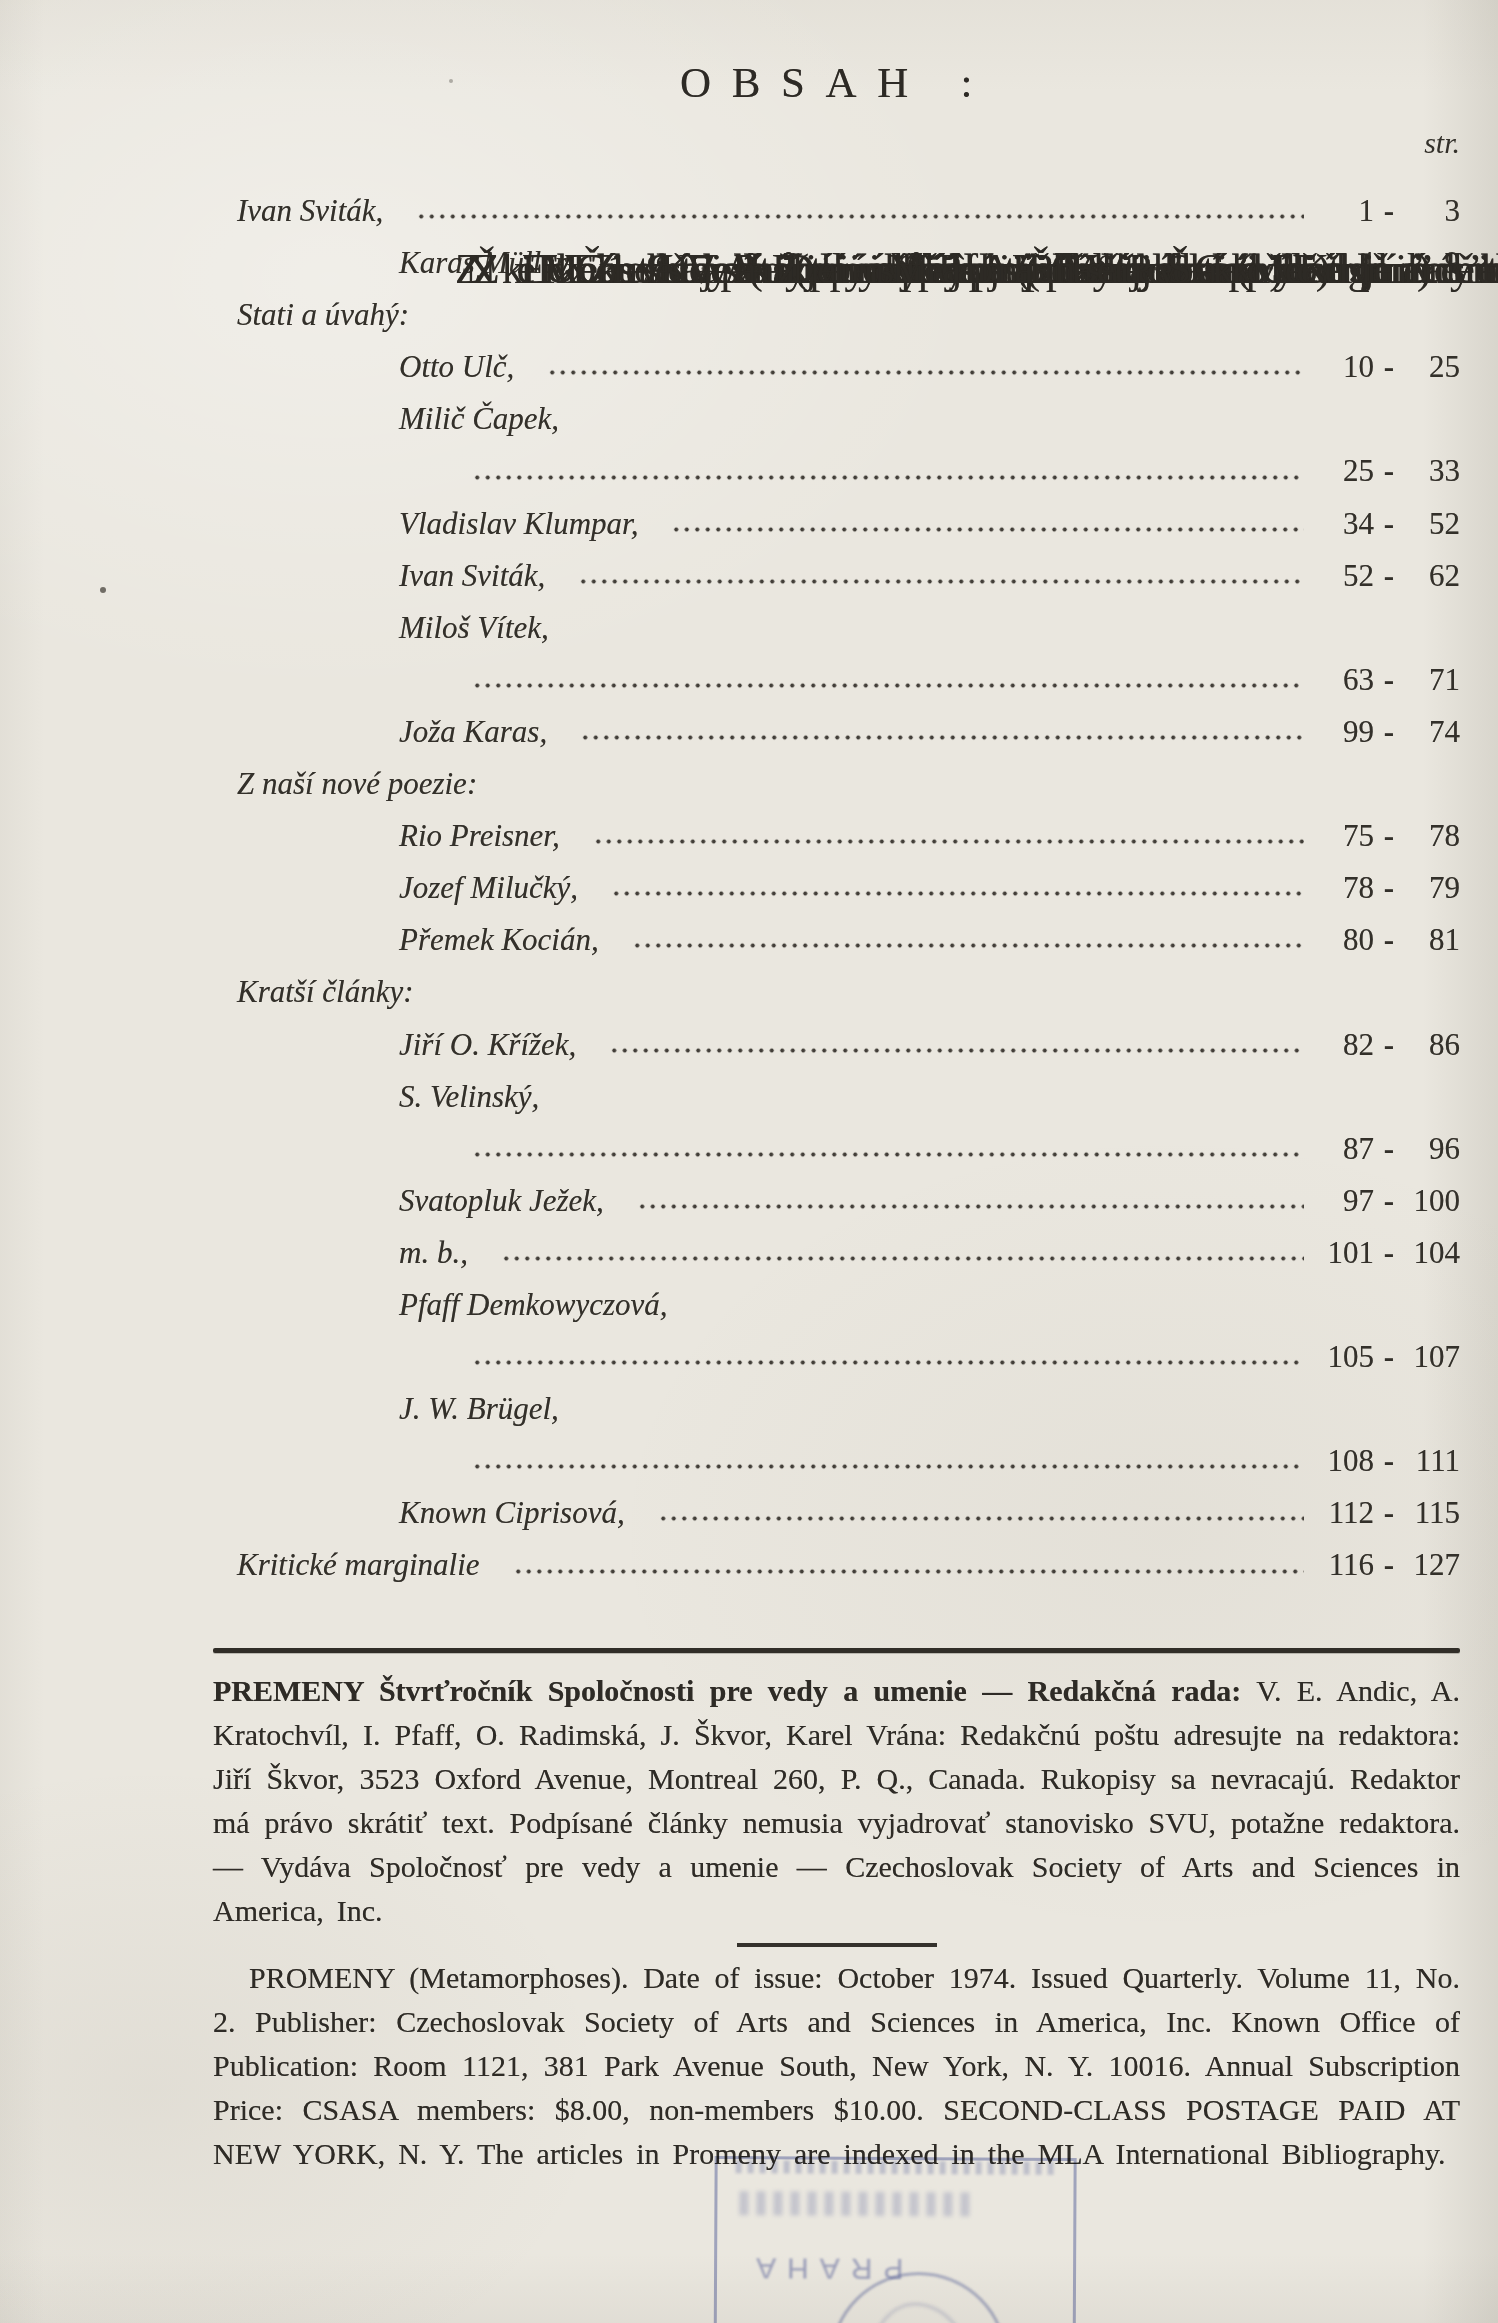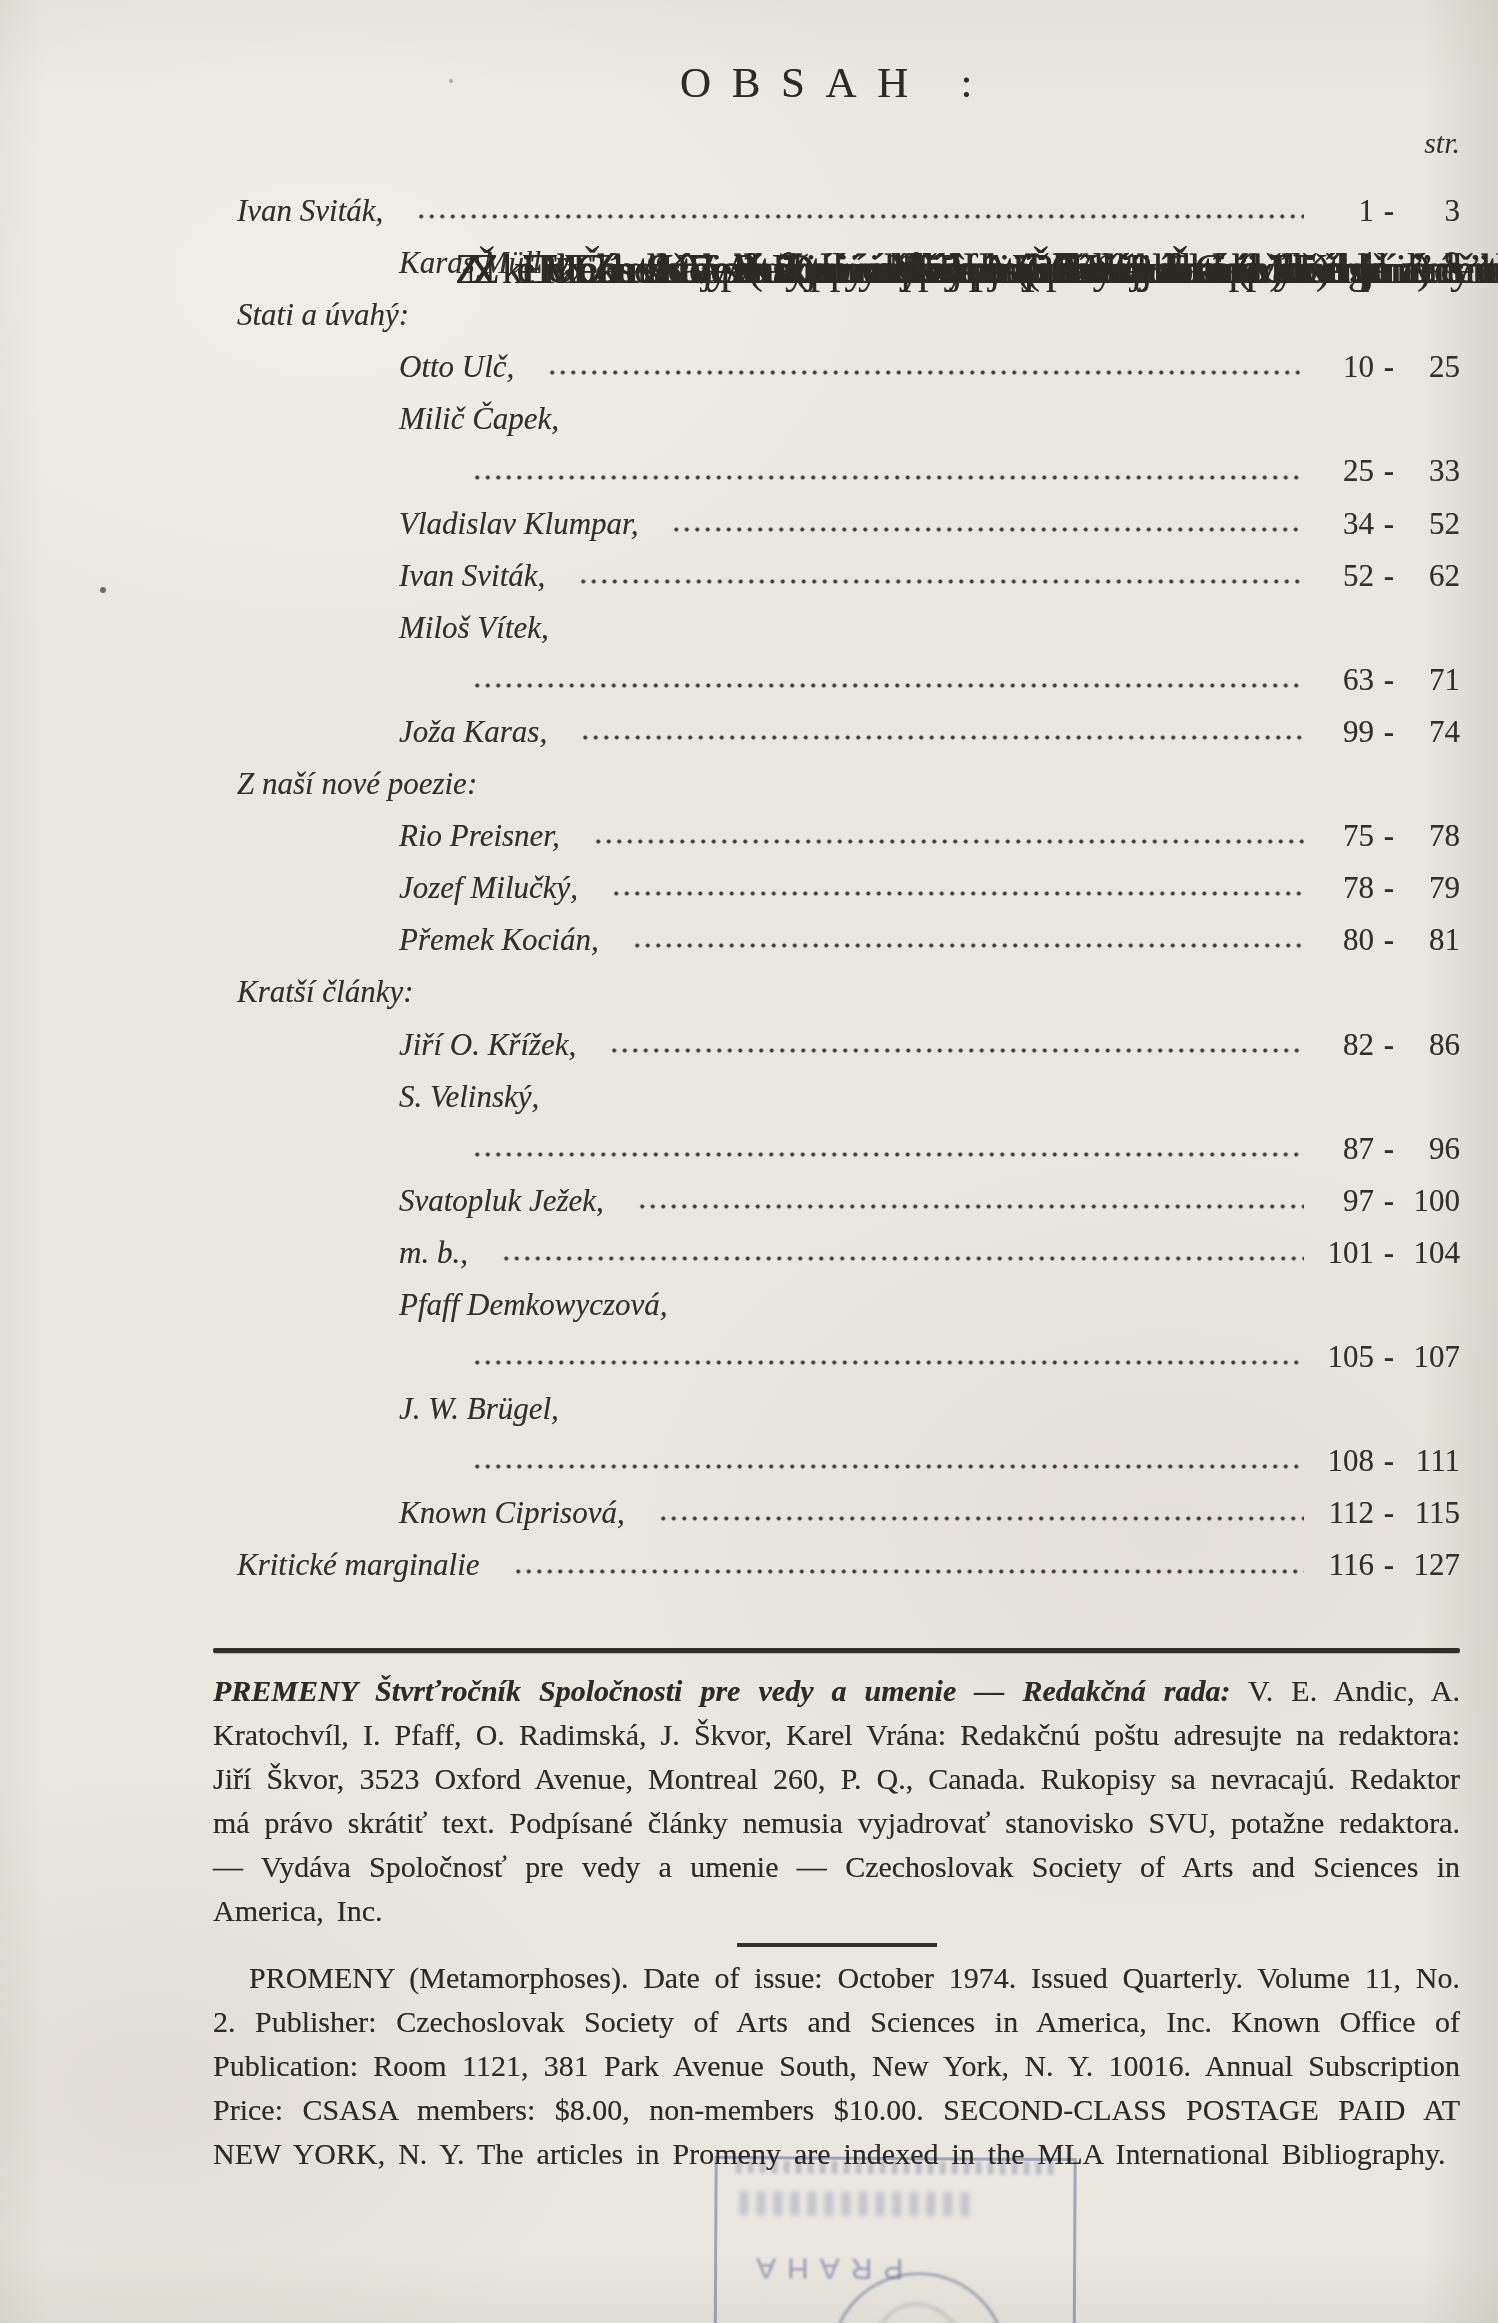--- a/index.html
+++ b/index.html
@@ -44,21 +44,21 @@
   .pg.a { width:56px; }
   .pg.b { width:56px; }
   .pg.sep { width:30px; text-align:center; font-weight:bold; }
   
   .colophon { position:absolute; left:213px; width:1247px; top:1648px; }
   .rule-thick { height:5px; background:#312e28; border-radius:2px; margin-bottom:16px;
                 box-shadow:0 1px 0 rgba(49,46,40,.25); }
   .para { margin:0; font-size:30px; line-height:44px; text-align:justify;
           word-spacing:5.5px; color:#2e2b26; text-shadow:0 0 .5px rgba(46,43,38,.55); }
   .para.p1 { margin-bottom:10px; }
-  .para .lead { font-style:italic; font-weight:bold; }
+  .para .lead { font-weight:bold; }
   .rule-short { width:200px; height:4px; background:#35322c; margin:6px auto 9px; }
   .para.p2 { text-indent:36px; }
   
   .stamp { position:absolute; left:714px; top:2157px; width:356px; height:250px;
            border:3px solid rgba(96,108,176,.50); mix-blend-mode:multiply;
            transform:rotate(.3deg); pointer-events:none; }
   .stamp-toptext { position:absolute; top:1px; left:5%; right:5%; height:13px; opacity:.55;
            background:repeating-linear-gradient(90deg, rgba(96,108,176,.55) 0 6px, transparent 6px 12px);
            filter:blur(1.6px); }
   .stamp-smudge { position:absolute; top:32px; left:22px; width:230px; height:24px; opacity:.5;

